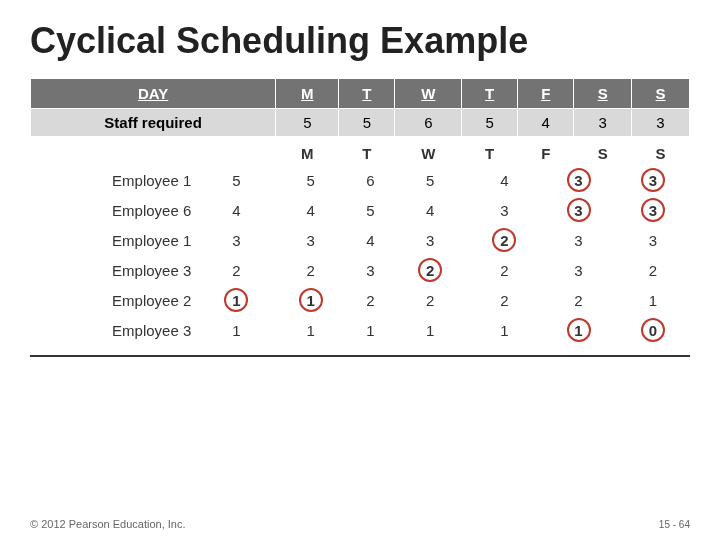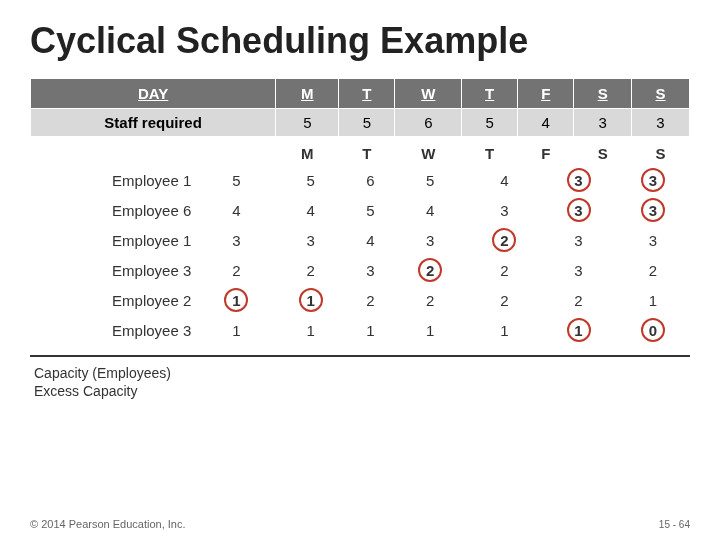--- a/index.html
+++ b/index.html
@@ -241,20 +241,16 @@
             <td class="value-cell">1</td>
             <td class="value-cell"><span class="circled">1</span></td>
             <td class="value-cell"><span class="circled">0</span></td>
           </tr>
         </tbody>
       </table>
     </div>
 
   <hr class="divider">
 
-  <div class="footer-labels">
-    <div>Capacity (Employees)</div>
-    <div>Excess Capacity</div>
-  </div>
-
-  <div class="copyright">© 2014 Pearson Education, Inc.</div>
+
+  <div class="copyright">© 2012 Pearson Education, Inc.</div>
   <div class="page-num">15 - 64</div>
 </div>
 
 </body></html>

